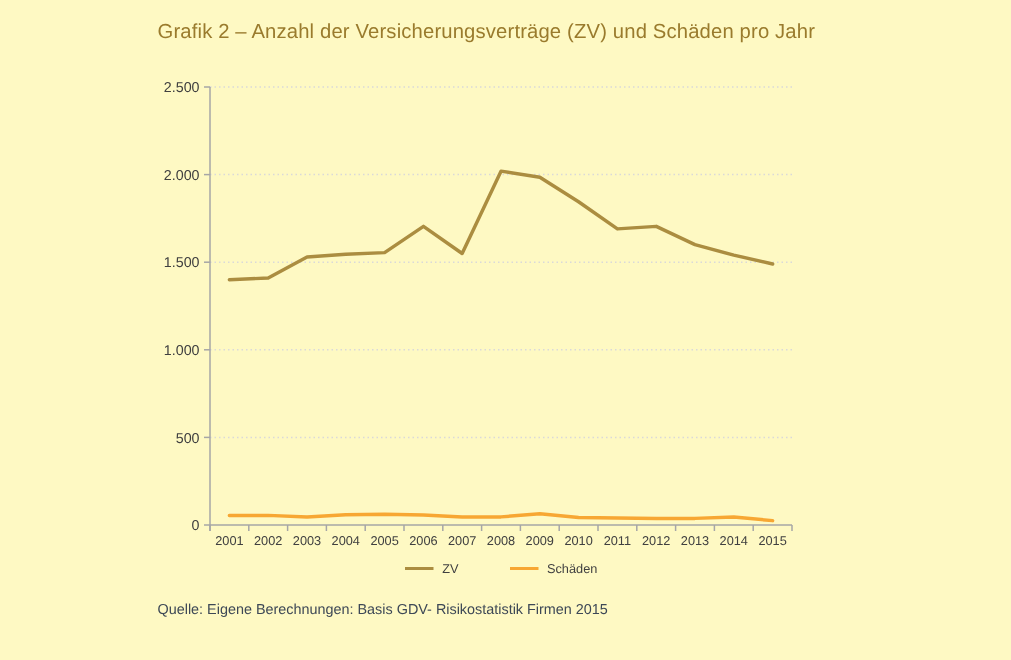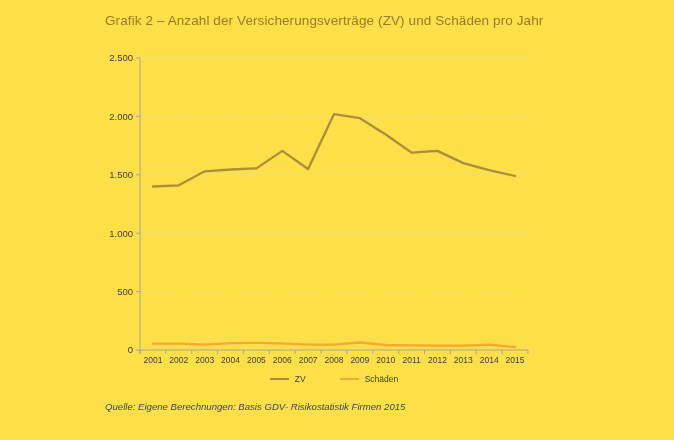--- a/index.html
+++ b/index.html
@@ -1,34 +1,34 @@
 <!DOCTYPE html>
 <html><head>
 <meta charset="utf-8">
 <style>
   html,body{margin:0;padding:0;background:#ffffff;}
   .page{
-    position:relative;width:674px;height:440px;background:#fde047;overflow:hidden;
+    position:relative;width:674px;height:440px;background:#fef9c3;overflow:hidden;
     font-family:"Liberation Sans", sans-serif;
   }
   .chart-title{
     position:absolute;left:105px;top:13px;width:560px;
     font-size:13.5px;font-weight:400;letter-spacing:0.1px;
   }
   .chart-svg{position:absolute;left:0;top:0;}
   .legend{
     position:absolute;left:140px;top:374px;width:388px;
     display:flex;justify-content:center;align-items:center;gap:34px;
   }
   .legend-item{display:flex;align-items:center;gap:6px;}
   .legend-swatch{width:19px;height:2.5px;}
   .legend-label{font-size:8.5px;font-weight:400;color:#404040;}
   .source-note{
     position:absolute;left:105px;top:401px;
-    font-size:9.6px;font-style:italic;color:#3d4856;
+    font-size:9.6px;color:#3d4856;
   }
 </style>
 </head>
 <body>
 
 <div class="page">
 
   <div class="chart-title" style="color: rgb(154, 123, 45);">Grafik 2 – Anzahl der Versicherungsverträge (ZV) und Schäden pro Jahr</div>
 
   <svg class="chart-svg" width="674" height="440" viewBox="0 0 674 440">

